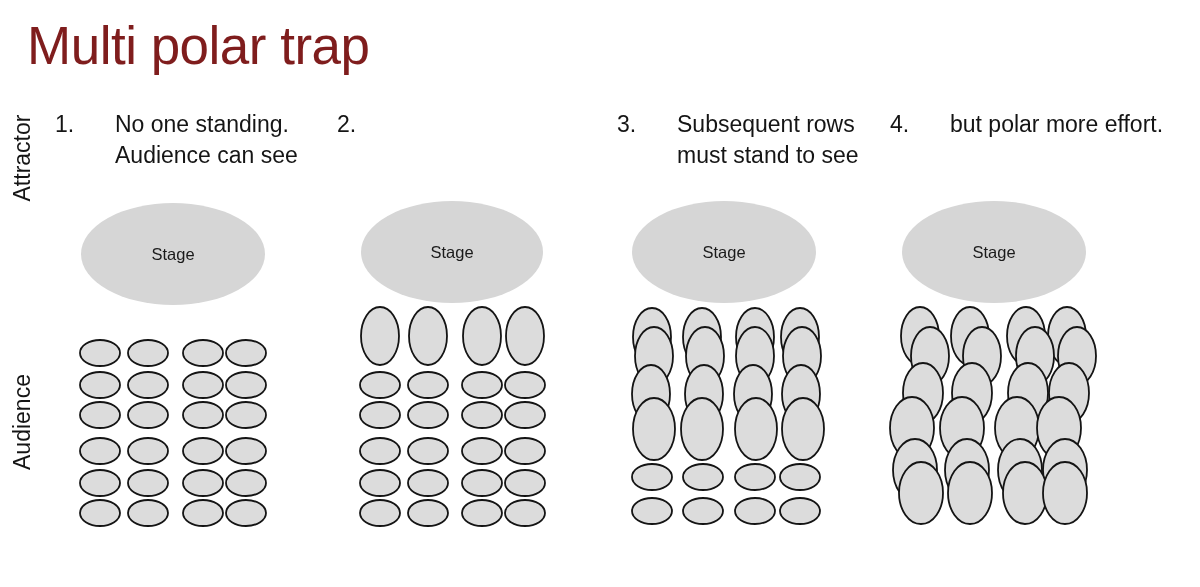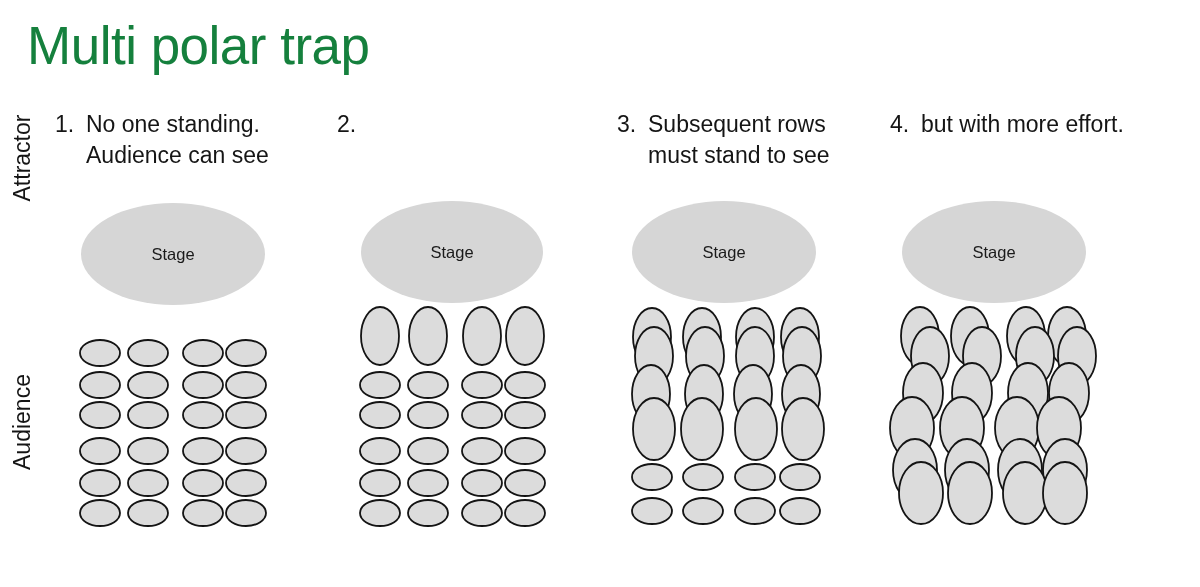--- a/index.html
+++ b/index.html
@@ -7,29 +7,29 @@
     width: 1200px; height: 587px;
     background: #ffffff;
     font-family: "Liberation Sans", sans-serif;
     position: relative;
     overflow: hidden;
   }
   .page { position: absolute; left: 0; top: 0; width: 1200px; height: 587px; }
   .title {
     position: absolute; left: 27px; top: 16px;
     font-size: 53px; line-height: 60px; letter-spacing: -0.5px;
-    color: #15803d; white-space: nowrap;
+    color: #7f1d1d; white-space: nowrap;
   }
   .caption {
     position: absolute; top: 109px;
     display: flex; align-items: flex-start;
     font-size: 23px; line-height: 31px; color: #151515;
   }
   .caption .num { width: 31px; flex: none; }
-  .caption .lines { white-space: nowrap; }
+  .caption .lines { white-space: nowrap; margin-left: 29px; }
   .side-label {
     position: absolute;
     width: 160px; height: 30px; line-height: 30px;
     text-align: center; font-size: 23px; color: #151515;
     transform: rotate(-90deg); transform-origin: center center;
   }
   .side-label.attractor { left: -58px; top: 143px; }
   .side-label.audience  { left: -58px; top: 407px; }
   #diagram-svg { position: absolute; left: 0; top: 0; }
   .stage-label {
@@ -174,18 +174,18 @@
     <span class="num">3.</span>
     <div class="lines">
       <div>Subsequent rows</div>
       <div>must stand to see</div>
     </div>
   </div>
 
   <div class="caption" style="left:890px">
     <span class="num">4.</span>
     <div class="lines">
-      <div>but with more effort.</div>
+      <div>but polar more effort.</div>
       <div></div>
     </div>
   </div>
 
 </div>
 
 </body></html>

